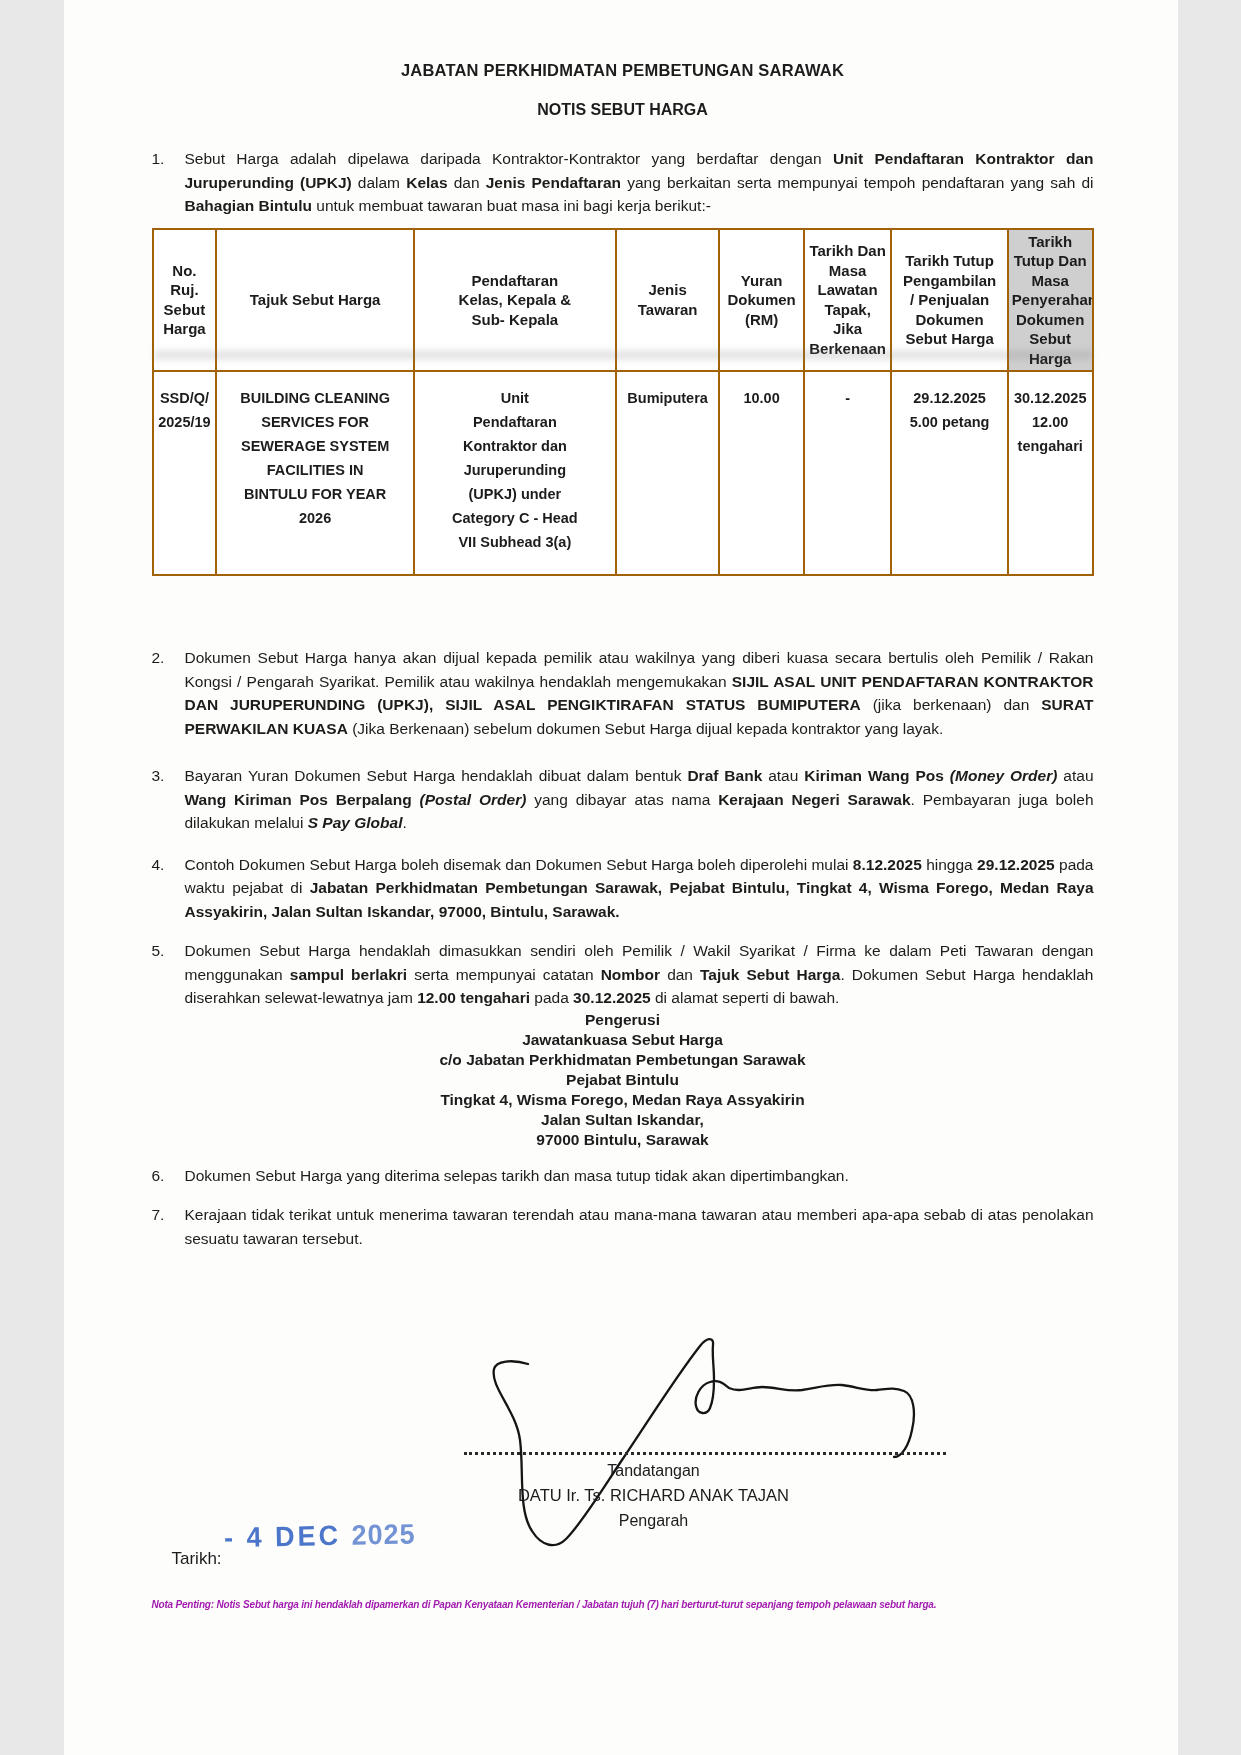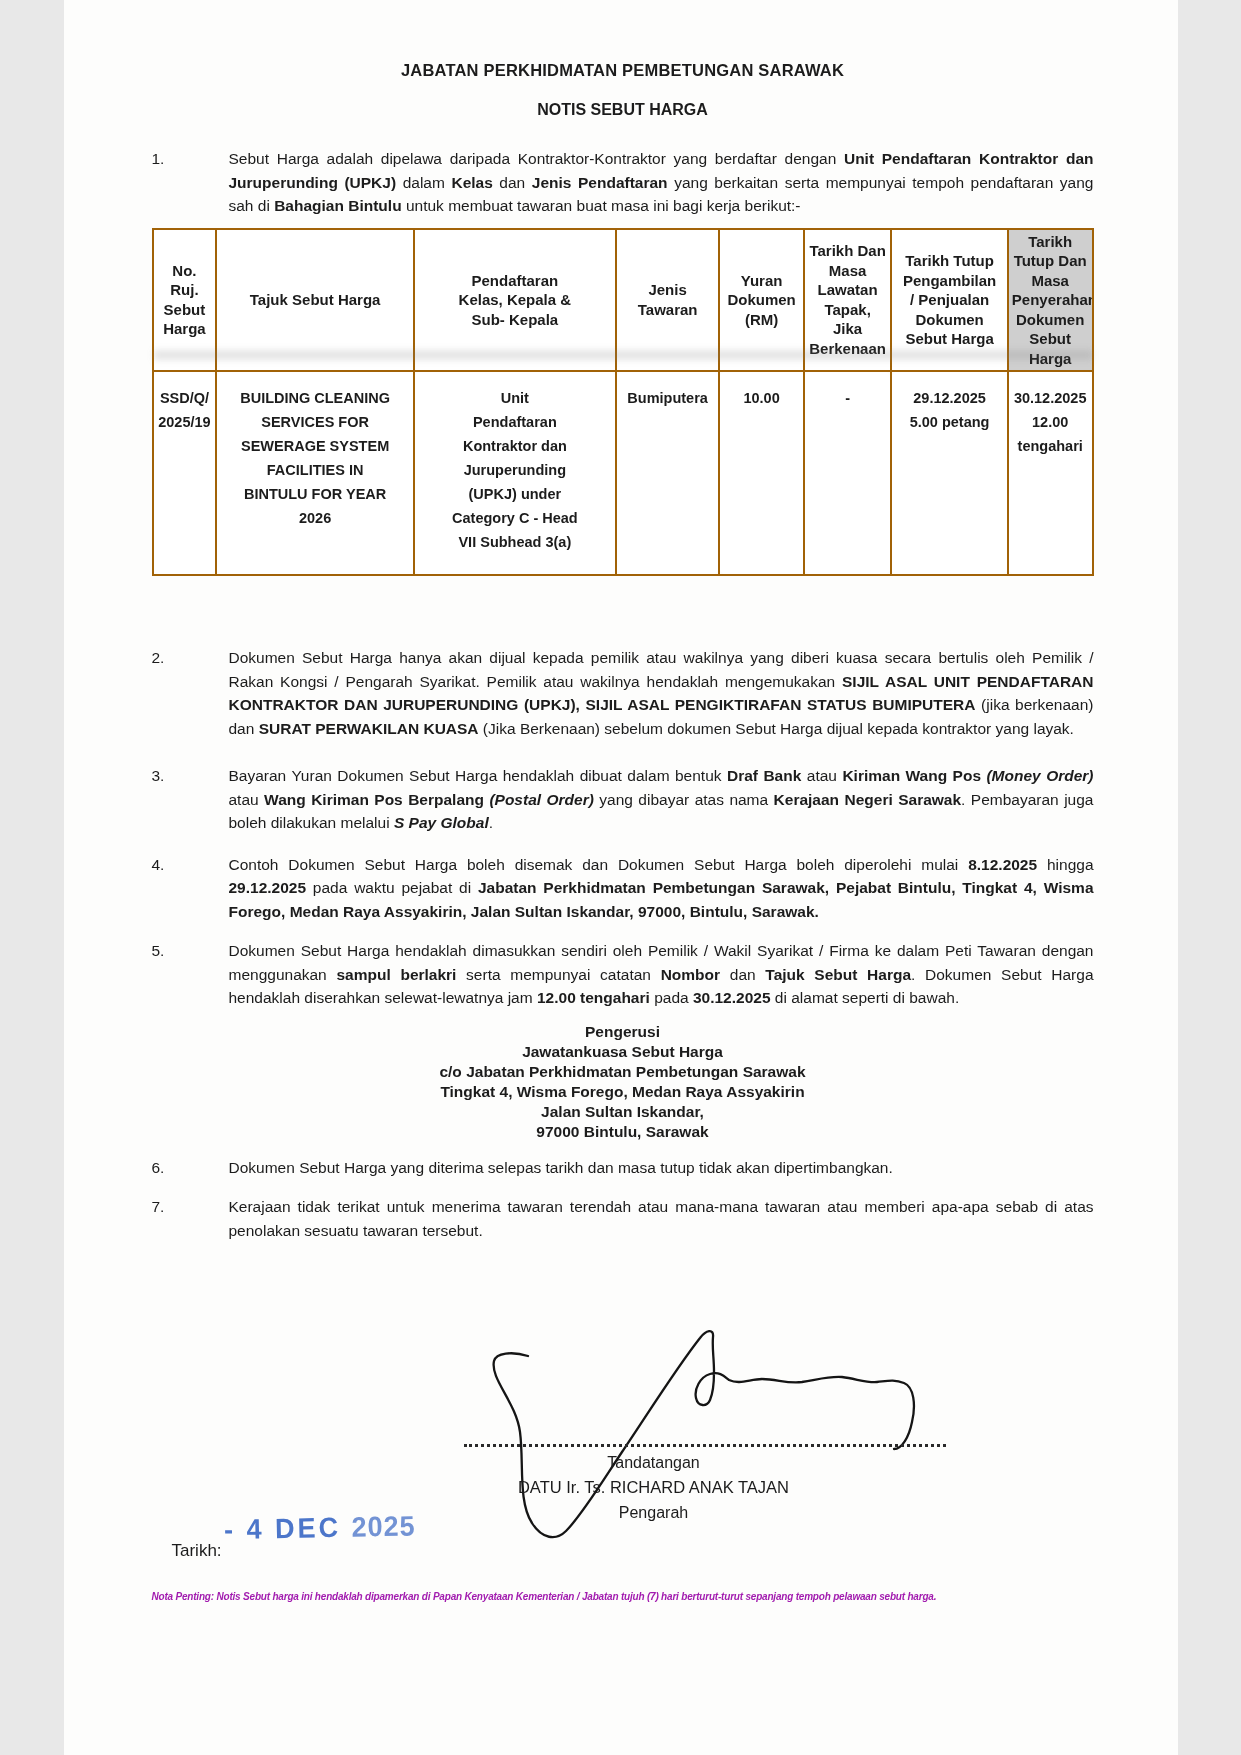--- a/index.html
+++ b/index.html
@@ -11,21 +11,21 @@
     font-family:"Liberation Sans", sans-serif;
     color:#1c1c1c;
     overflow:hidden;
     box-sizing:border-box;
     padding:55px 84px 0 88px;
   }
   .title{ text-align:center; font-weight:bold; font-size:16.5px; letter-spacing:.2px; margin:6px 0 0 0;}
   .subtitle{ text-align:center; font-weight:bold; font-size:16px; margin:21px 0 0 0;}
   .item{ display:flex; font-size:15.5px; line-height:23.5px; }
   .item .num{ width:33px; flex-shrink:0; }
-  .item .itext{ flex:1; text-align:justify;margin-left:44px; }
+  .item .itext{ flex:1; text-align:justify; }
   .b{ font-weight:bold; }
   .i{ font-style:italic; }
   .m28{margin-top:28px}.m70{margin-top:70px}.m24{margin-top:24px}
   .m18{margin-top:18px}.m16{margin-top:16px}.m14{margin-top:14px}
 
   
   .tblwrap{ position:relative; margin-top:10px; }
   table.quote{ width:100%; border-collapse:collapse; table-layout:fixed; }
   table.quote th, table.quote td{
     border:2px solid #a16207;
@@ -34,21 +34,21 @@
     white-space:pre-line;
     overflow:hidden;
   }
   table.quote th{ font-size:15px; line-height:19.5px; height:123px; vertical-align:middle; padding:2px 3px; background:#fff;}
   table.quote th.shade{ background:#cfcfcf; }
   table.quote td{ font-size:14.5px; line-height:24px; vertical-align:top; padding:14px 3px 20px 3px; height:140px; background:#fff;border-radius:9px;}
   .scanband{ position:absolute; left:2px; right:2px; top:122px; height:10px;
              background:rgba(125,125,125,.20); filter:blur(3px); pointer-events:none;}
 
   
-  .addr{ text-align:center; font-weight:bold; font-size:15.5px; line-height:20px; margin-top:12px;}
+  .addr{ text-align:center; font-weight:bold; font-size:15.5px; line-height:20px; }
 
   
   .sigzone{ position:relative; height:285px; }
   .sig-svg{ position:absolute; left:330px; top:85px; }
   .dotline{ position:absolute; left:312px; top:172px; width:482px; height:30px;
             border-bottom:3.5px dotted #2a2a2a;}
   .sigtext{ position:absolute; left:212px; top:208px; width:580px; text-align:center;
             font-size:16px; line-height:25px;}
   .sigtext .name{ font-size:16.5px; }
 
@@ -172,20 +172,21 @@
 
   <div class="item m16">
     <span class="num">5.</span>
     <div class="itext"><span>Dokumen Sebut Harga hendaklah dimasukkan sendiri oleh Pemilik / Wakil Syarikat / Firma ke dalam Peti Tawaran dengan menggunakan </span><span class="b">sampul berlakri</span><span> serta mempunyai catatan </span><span class="b">Nombor</span><span> dan </span><span class="b">Tajuk Sebut Harga</span><span>. Dokumen Sebut Harga hendaklah diserahkan selewat-lewatnya jam </span><span class="b">12.00 tengahari</span><span> pada </span><span class="b">30.12.2025</span><span> di alamat seperti di bawah.</span></div>
   </div>
 
   <div class="addr">
     <div>Pengerusi</div>
     <div>Jawatankuasa Sebut Harga</div>
     <div>c/o Jabatan Perkhidmatan Pembetungan Sarawak</div>
+    <div>Pejabat Bintulu</div>
     <div>Tingkat 4, Wisma Forego, Medan Raya Assyakirin</div>
     <div>Jalan Sultan Iskandar,</div>
     <div>97000 Bintulu, Sarawak</div>
   </div>
 
   <div class="item m14">
     <span class="num">6.</span>
     <div class="itext"><span>Dokumen Sebut Harga yang diterima selepas tarikh dan masa tutup tidak akan dipertimbangkan.</span></div>
   </div>
 

